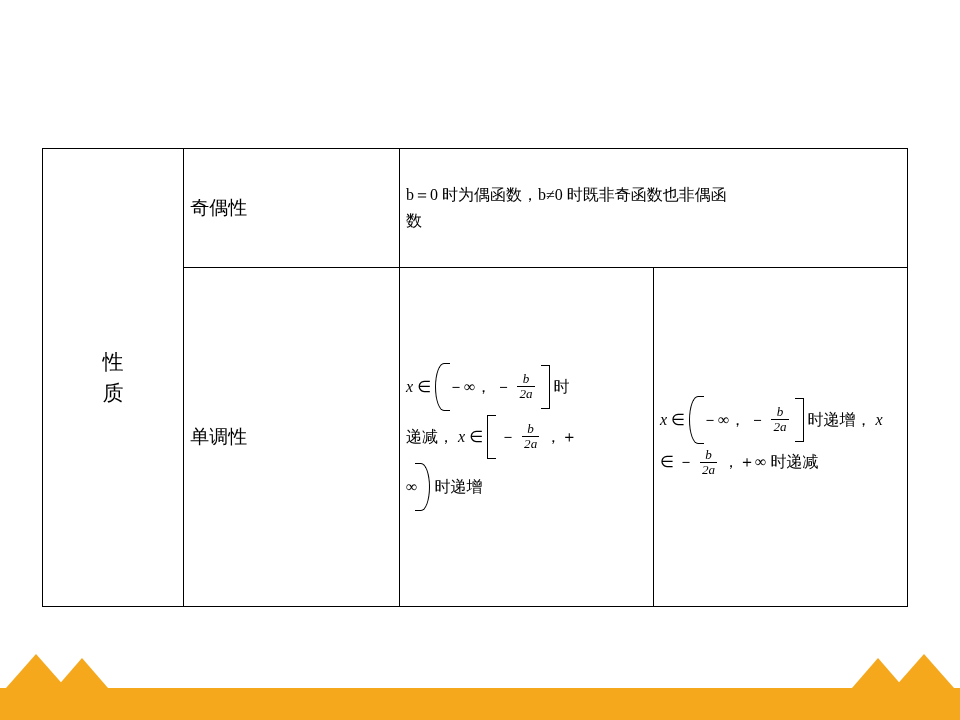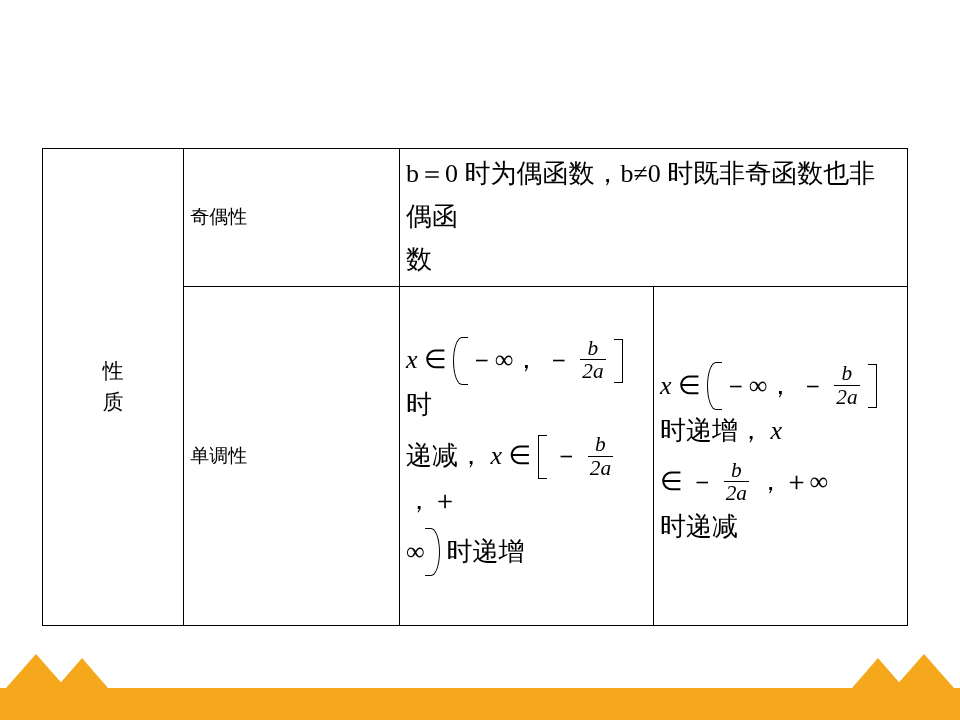--- a/index.html
+++ b/index.html
@@ -46,21 +46,21 @@
   .rowhead {
     line-height: 1.45;
     font-size: 21px;
   }
   .rowhead span { display: block; }
 
   .cellrow1 { height: 110px; }
   .cellrow2 { height: 330px; }
 
   .mathtxt {
-    font-size: 26px;
+    font-size: 16px;
     line-height: 1.65;
   }
   .it { font-style: italic; font-family: "Liberation Serif", serif; }
 
   
   .frac {
     display: inline-block;
     vertical-align: -0.55em;
     text-align: center;
     font-size: 0.82em;

